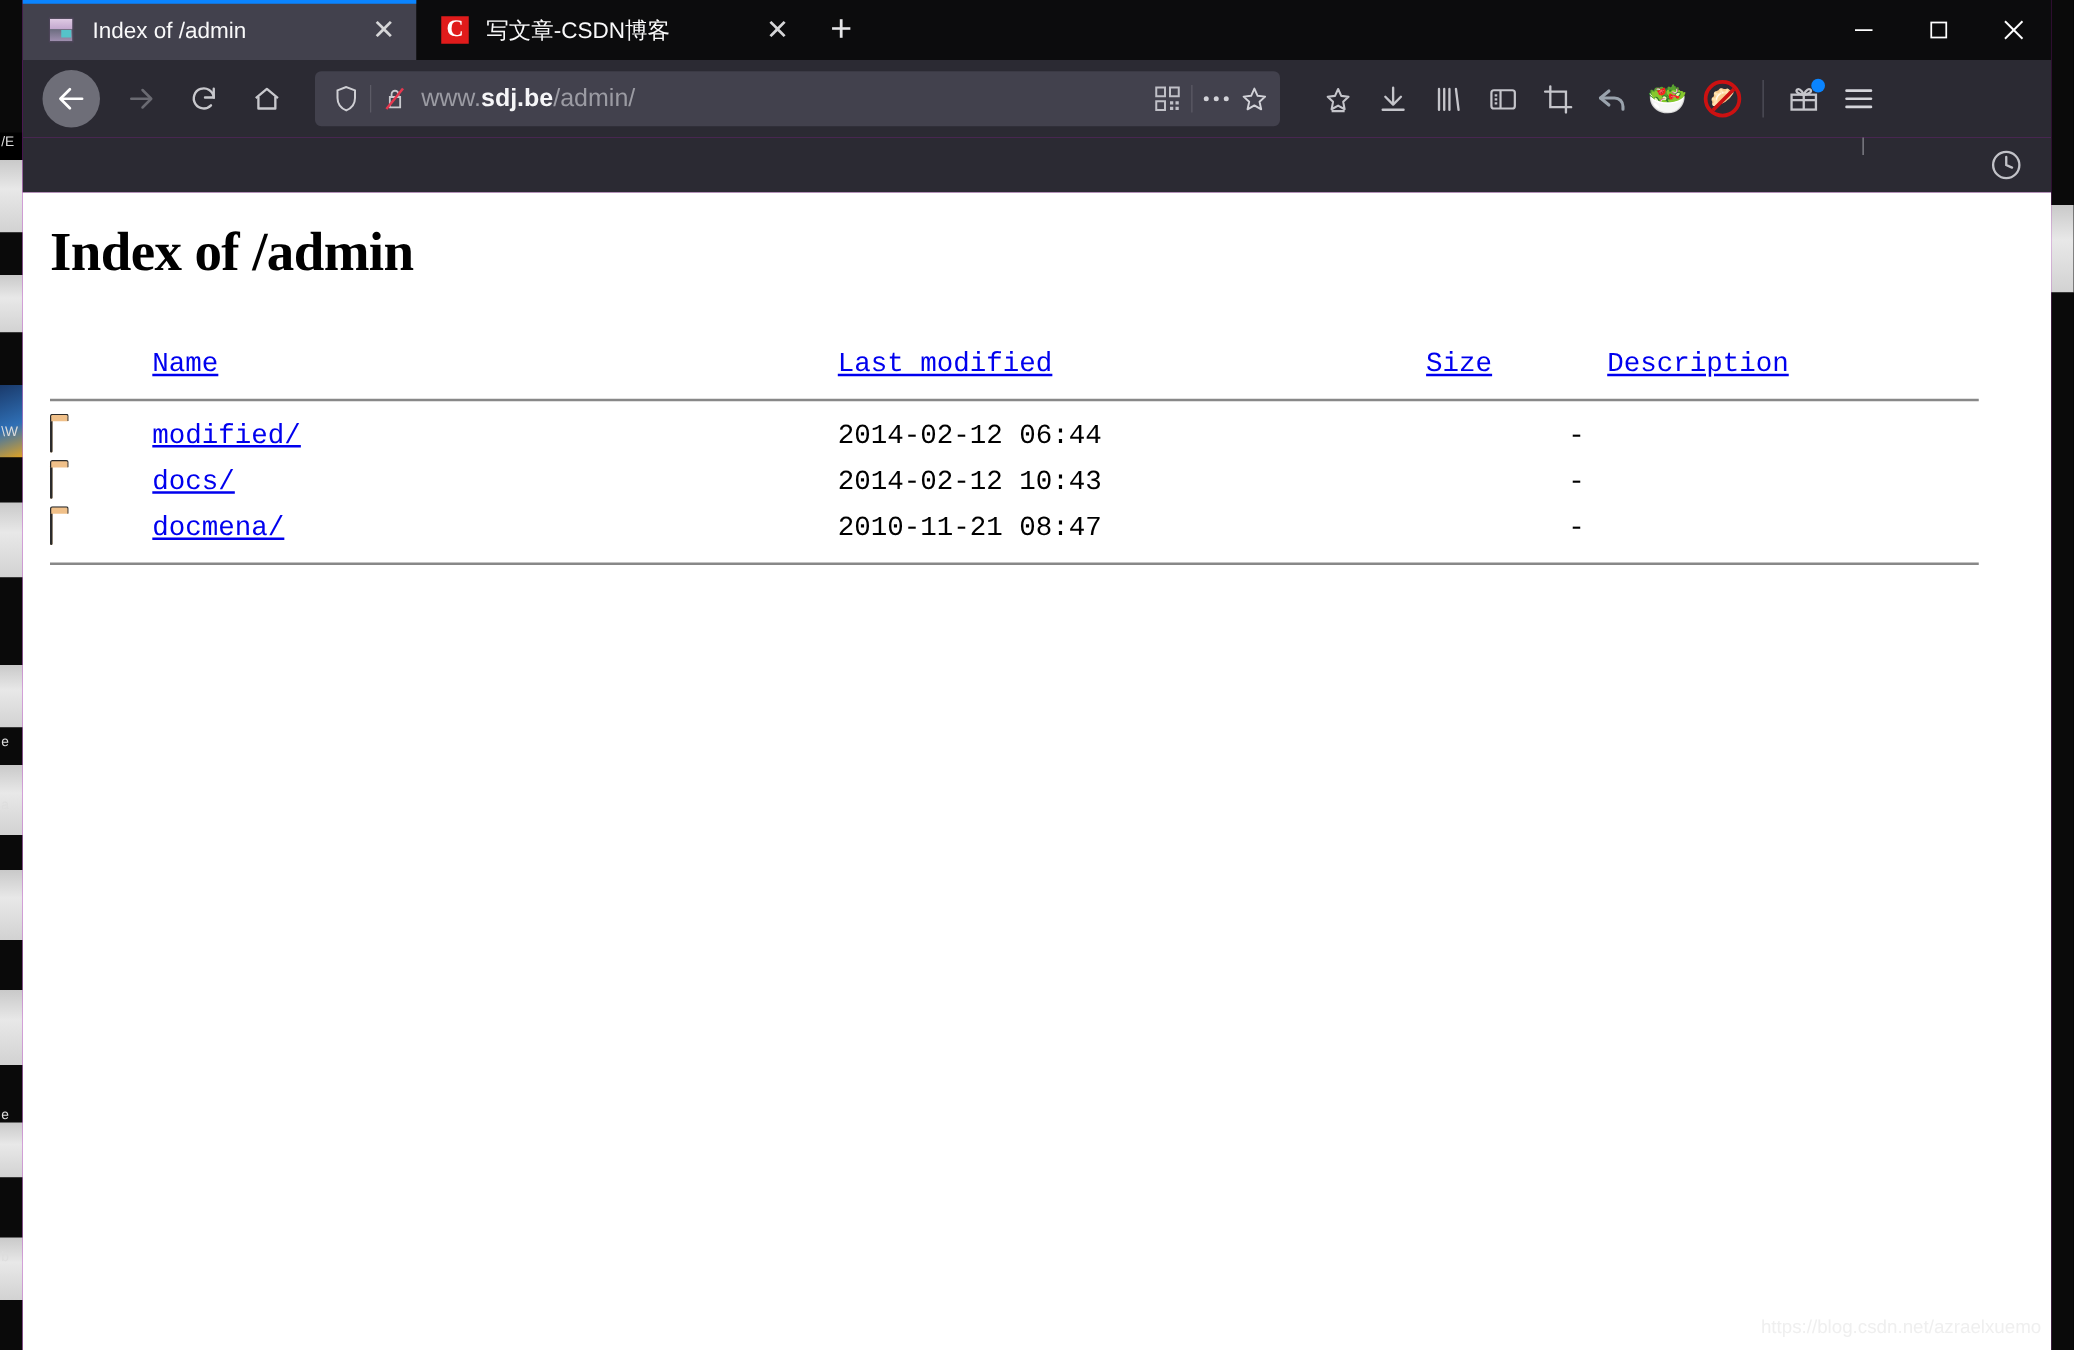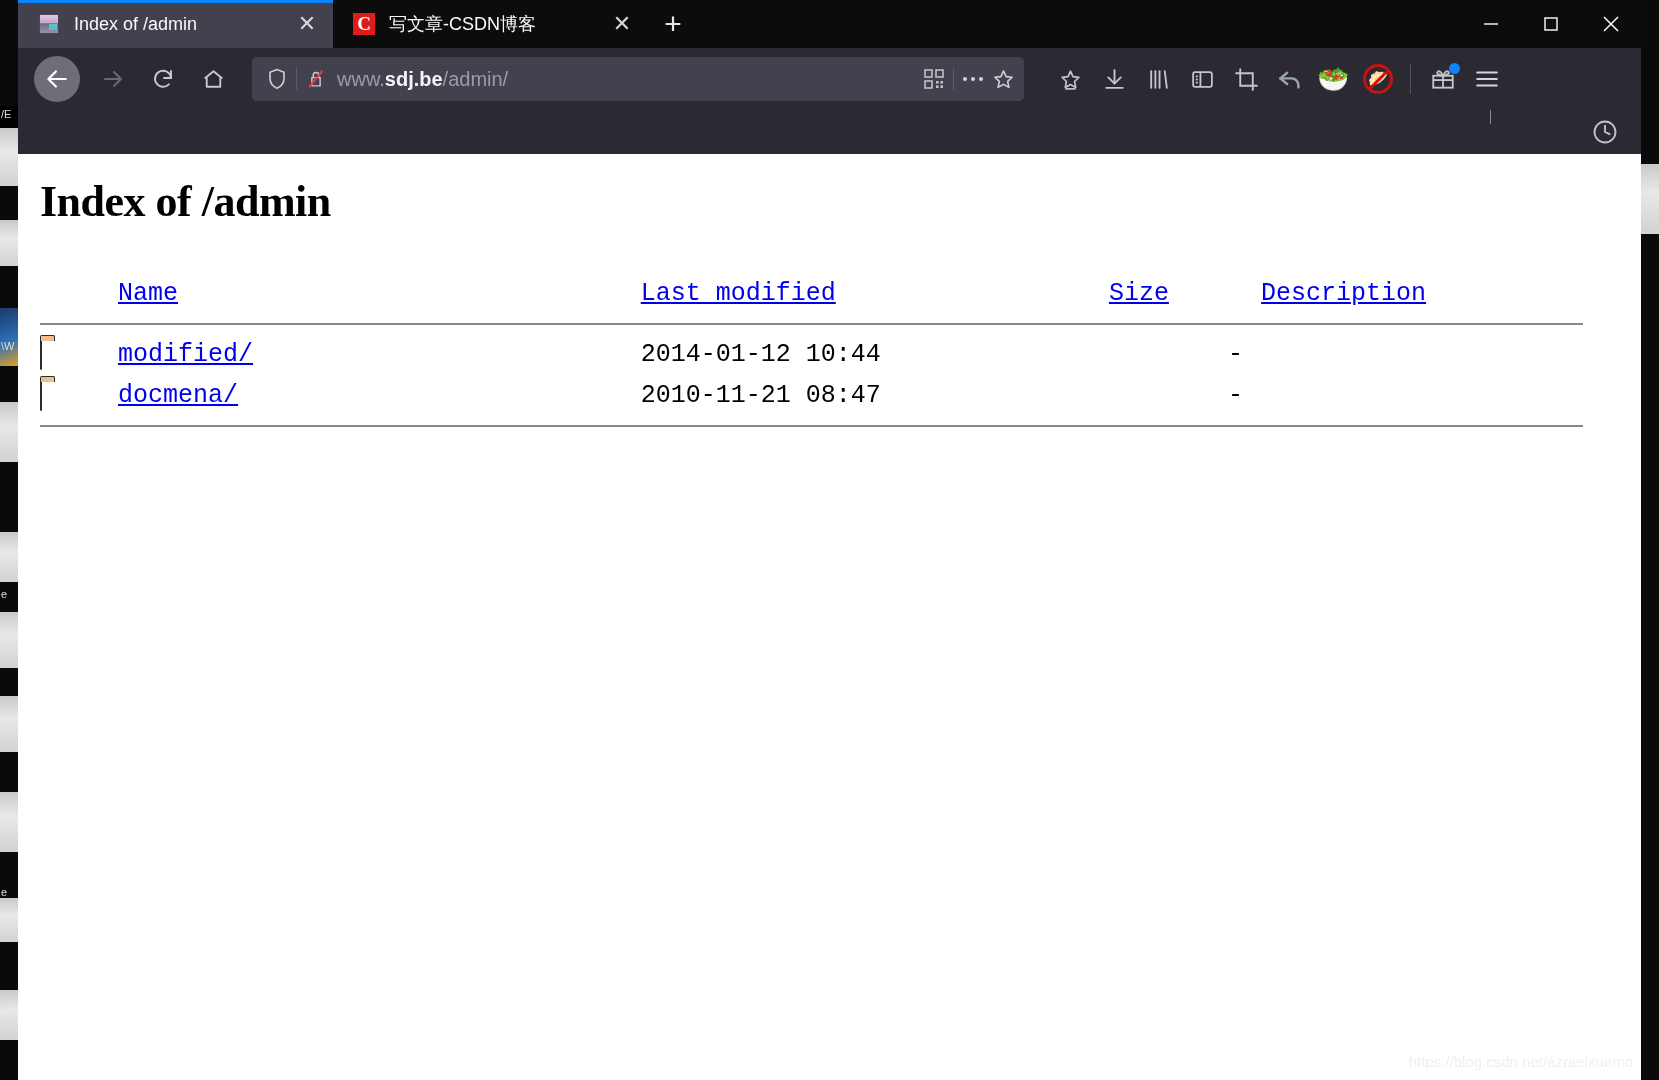--- a/index.html
+++ b/index.html
@@ -247,21 +247,21 @@
     color: #000;
     margin: 14px 0 0 22px;
     letter-spacing: -0.5px;
   }
 
   table#listing {
     margin-top: 52px;
     margin-left: 22px;
     border-collapse: collapse;
     font-family: "Liberation Mono", monospace;
-    font-size: 25px;
+    font-size: 22px;
     color: #000;
   }
   table#listing th {
     text-align: left;
     font-weight: normal;
     padding: 0 0 6px 0;
     vertical-align: bottom;
   }
   table#listing th a, table#listing td a {
     color: #0000ee;
@@ -611,25 +611,36 @@
 
 
 
           <tr>
             <td>
               <span class="ico-folder"></span>
             </td>
             <td>
               <a href="#">modified/</a>
             </td>
-            <td>2014-01-12 10:44</td>
+            <td>2014-02-12 06:44</td>
             <td class="col-size">-</td>
             <td></td>
           </tr>
 
+          <tr>
+            <td>
+              <span class="ico-folder"></span>
+            </td>
+            <td>
+              <a href="#">docs/</a>
+            </td>
+            <td>2014-02-12 10:43</td>
+            <td class="col-size">-</td>
+            <td></td>
+          </tr>
 
 
           <tr>
             <td>
               <span class="ico-folder"></span>
             </td>
             <td>
               <a href="#">docmena/</a>
             </td>
             <td>2010-11-21 08:47</td>

